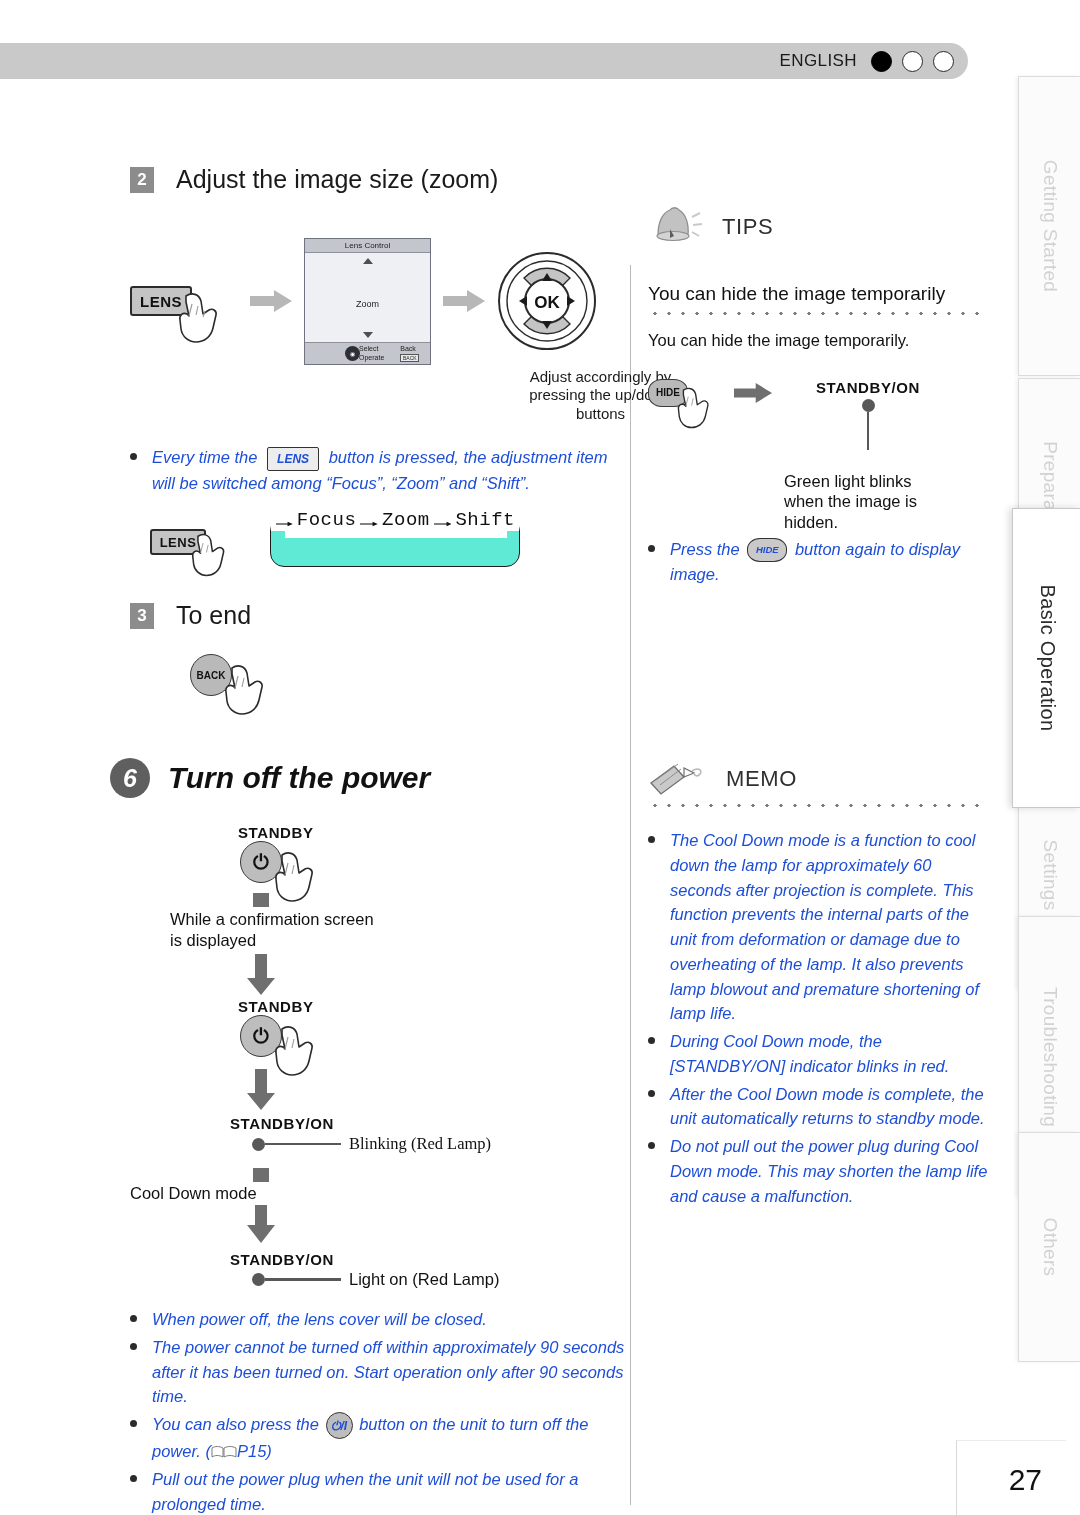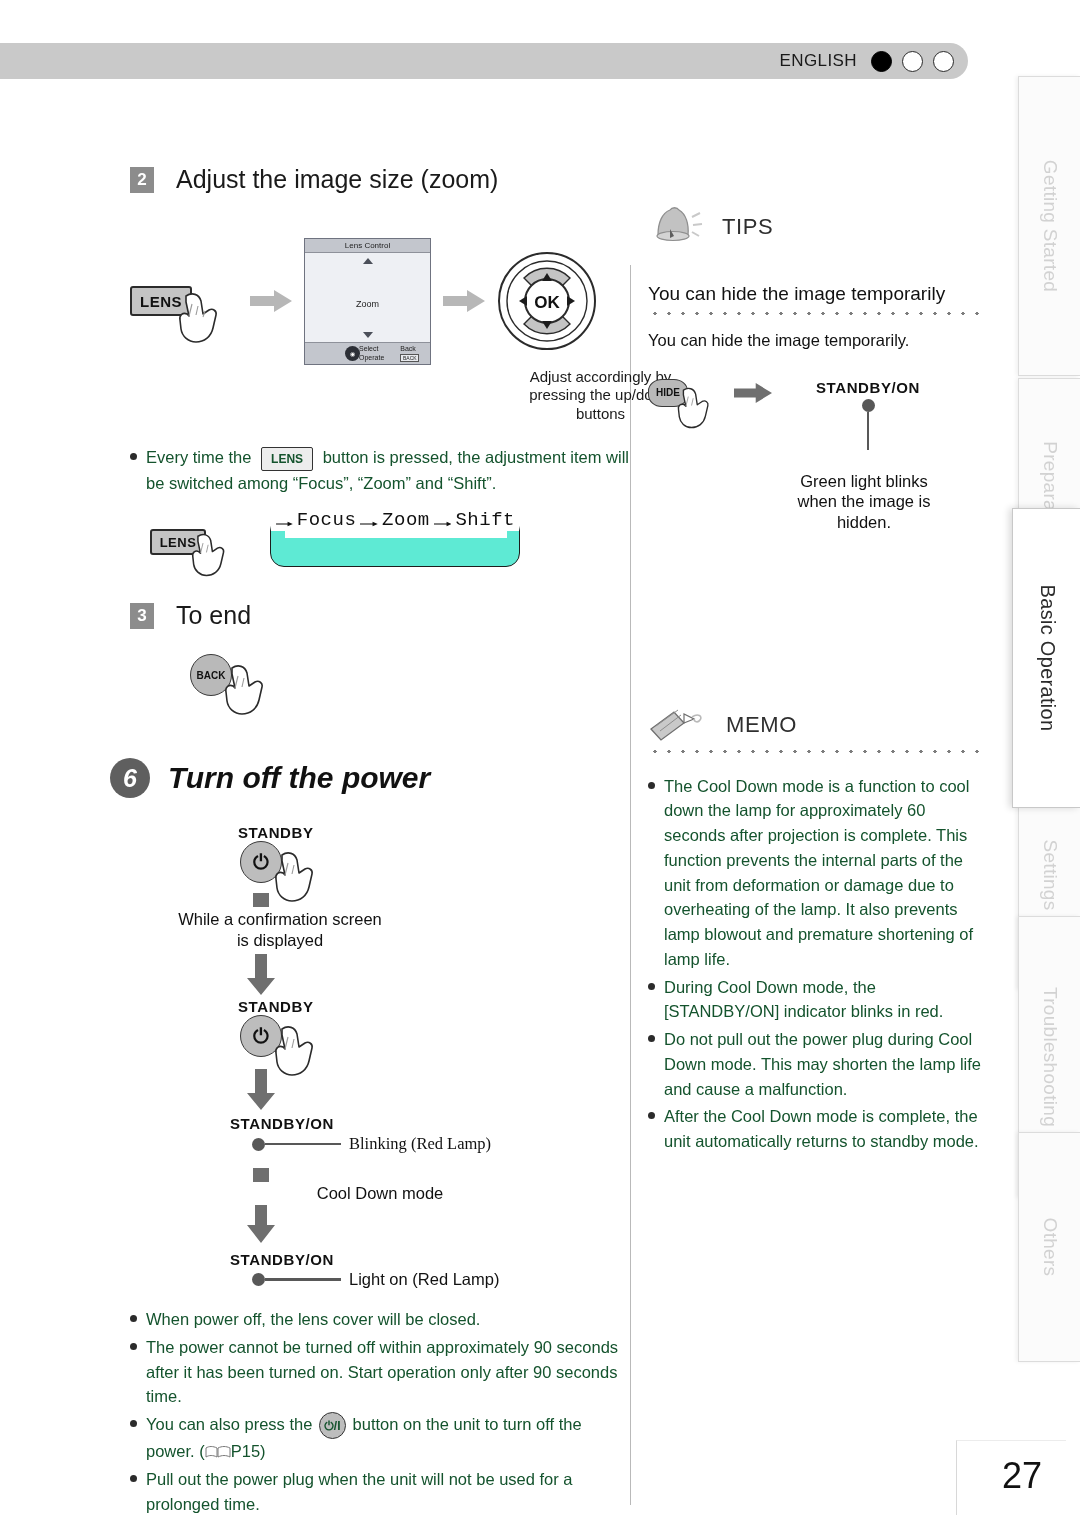--- a/index.html
+++ b/index.html
@@ -133,21 +133,21 @@
   .fat-arrow { width: 42px; height: 26px; position: relative; }
   .fat-arrow svg { width: 100%; height: 100%; }
 
   .dpad { width: 100px; height: 100px; position: relative; }
   .dpad svg { width: 100%; height: 100%; }
 
   .caption { font-size: 15px; line-height: 1.22; color: #1a1a1a; text-align: center; }
 
   
   .bullets { margin-top: 16px; }
-  .bullet { display: flex; gap: 9px; font-size: 16.5px; line-height: 1.5; color: #14532d; margin-bottom: 3px; }
+  .bullet { display: flex; gap: 15px; font-size: 16.5px; line-height: 1.5; color: #1d4ed8; margin-bottom: 3px; font-style: italic; }
   .bullet .dot { flex: 0 0 auto; margin-top: 8px; width: 7px; height: 7px; border-radius: 50%; background: #2b2b2b; }
   .bullet .txt { flex: 1; }
 
   
   .loopbox {
     position: relative; width: 250px; height: 50px;
     border: 1.6px solid #1d1d1d; border-radius: 14px;
     background: #5eead4;
   }
   .loop-inner {
@@ -171,21 +171,21 @@
   .pwr-glyph { font-size: 20px; line-height: 1; }
 
   
   .flow { position: relative; margin-top: 26px; width: 500px; }
   .flow-label { font-size: 15px; font-weight: bold; letter-spacing: .6px; color: #111; }
   .down-arrow { width: 30px; height: 42px; }
   .down-arrow svg { width: 100%; height: 100%; }
   .small-sq { width: 16px; height: 14px; background: #6f6f6f; }
   .led-dot { width: 13px; height: 13px; border-radius: 50%; background: #585858; }
   .led-line { height: 2.4px; background: #585858; }
-  .flow-note { font-size: 16.5px; color: #111; text-align: center; }
+  .flow-note { font-size: 16.5px; color: #111; }
 
   
   .nb-head { display: flex; align-items: center; gap: 16px; }
   .nb-title { font-size: 22px; color: #2f2f2f; letter-spacing: .6px; }
   .nb-sub { font-size: 19px; color: #111; margin-top: 34px; }
   .dotline {
     margin-top: 6px; height: 5px; width: 100%;
     background-image: radial-gradient(circle, #7d7d7d 1.6px, transparent 1.8px);
     background-size: 14px 5px; background-repeat: repeat-x;
   }
@@ -208,21 +208,21 @@
     width: 27px; height: 27px; border-radius: 50%;
     background: #bdbdbd; border: 1.5px solid #333;
     font-size: 12px; font-weight: bold; vertical-align: middle; margin: 0 2px;
   }
   .book-inline { display: inline-block; width: 26px; height: 14px; vertical-align: -2px; }
   .book-inline svg { width: 100%; height: 100%; }
 
   
   .pagenum {
     position: absolute; right: 38px; bottom: 18px;
-    font-size: 36px; color: #111;
+    font-size: 30px; color: #111;
   }
   .pagebox {
     position: absolute; right: 14px; bottom: 0px;
     width: 110px; height: 75px; background: #fff;
     border-left: 1px solid #d8d8d8; border-top: 1px solid #ececec;
   }
 </style>
 </head>
 <body>
 
@@ -543,20 +543,28 @@
           <div style="display:flex; flex-direction:column; align-items:center; margin-top:3px;">
             <span class="led-dot"></span>
             <span style="width:2.4px; height:38px; background:#585858;"></span>
           </div>
         </div>
       </div>
 
       <div class="flow-note" style="margin-left:136px; margin-top:46px; width:160px; line-height:1.25;">Green light blinks when the image is hidden.</div>
 
       <div class="bullets" style="margin-top:4px;">
+        <div class="bullet">
+          <span class="dot"></span>
+          <span class="txt">
+            <span>Press the</span>
+            <span class="hide-inline">HIDE</span>
+            <span>button again to display image.</span>
+          </span>
+        </div>
       </div>
 
       <div class="nb-head" style="margin-top:174px;">
         <span style="width:62px;height:36px;display:inline-block;">
           <svg viewBox="0 0 62 36">
               <path d="M3 22 L26 5 L36 16 L13 33 Z" fill="#c9c9c9" stroke="#6f6f6f" stroke-width="1.3"></path>
               <path d="M8 19 L30 3 M12 24 L33 8" stroke="#8d8d8d" stroke-width="1"></path>
               <path d="M36 16 L46 12 L36 7 Z" fill="#fff" stroke="#6f6f6f" stroke-width="1.2"></path>
               <path d="M44 10 C50 6 55 9 52 13 C50 16 46 15 46 12" fill="none" stroke="#b9b9b9" stroke-width="1.6"></path>
             </svg>
@@ -570,25 +578,25 @@
         <div class="bullet">
           <span class="dot"></span>
           <span class="txt">The Cool Down mode is a function to cool down the lamp for approximately 60 seconds after projection is complete. This function prevents the internal parts of the unit from deformation or damage due to overheating of the lamp. It also prevents lamp blowout and premature shortening of lamp life.</span>
         </div>
         <div class="bullet">
           <span class="dot"></span>
           <span class="txt">During Cool Down mode, the [STANDBY/ON] indicator blinks in red.</span>
         </div>
         <div class="bullet">
           <span class="dot"></span>
+          <span class="txt">After the Cool Down mode is complete, the unit automatically returns to standby mode.</span>
+        </div>
+        <div class="bullet">
+          <span class="dot"></span>
           <span class="txt">Do not pull out the power plug during Cool Down mode. This may shorten the lamp life and cause a malfunction.</span>
-        </div>
-        <div class="bullet">
-          <span class="dot"></span>
-          <span class="txt">After the Cool Down mode is complete, the unit automatically returns to standby mode.</span>
         </div>
       </div>
     </div>
   </div>
 
   <div class="pagebox"></div>
   <div class="pagenum">27</div>
 
 </div>
 

